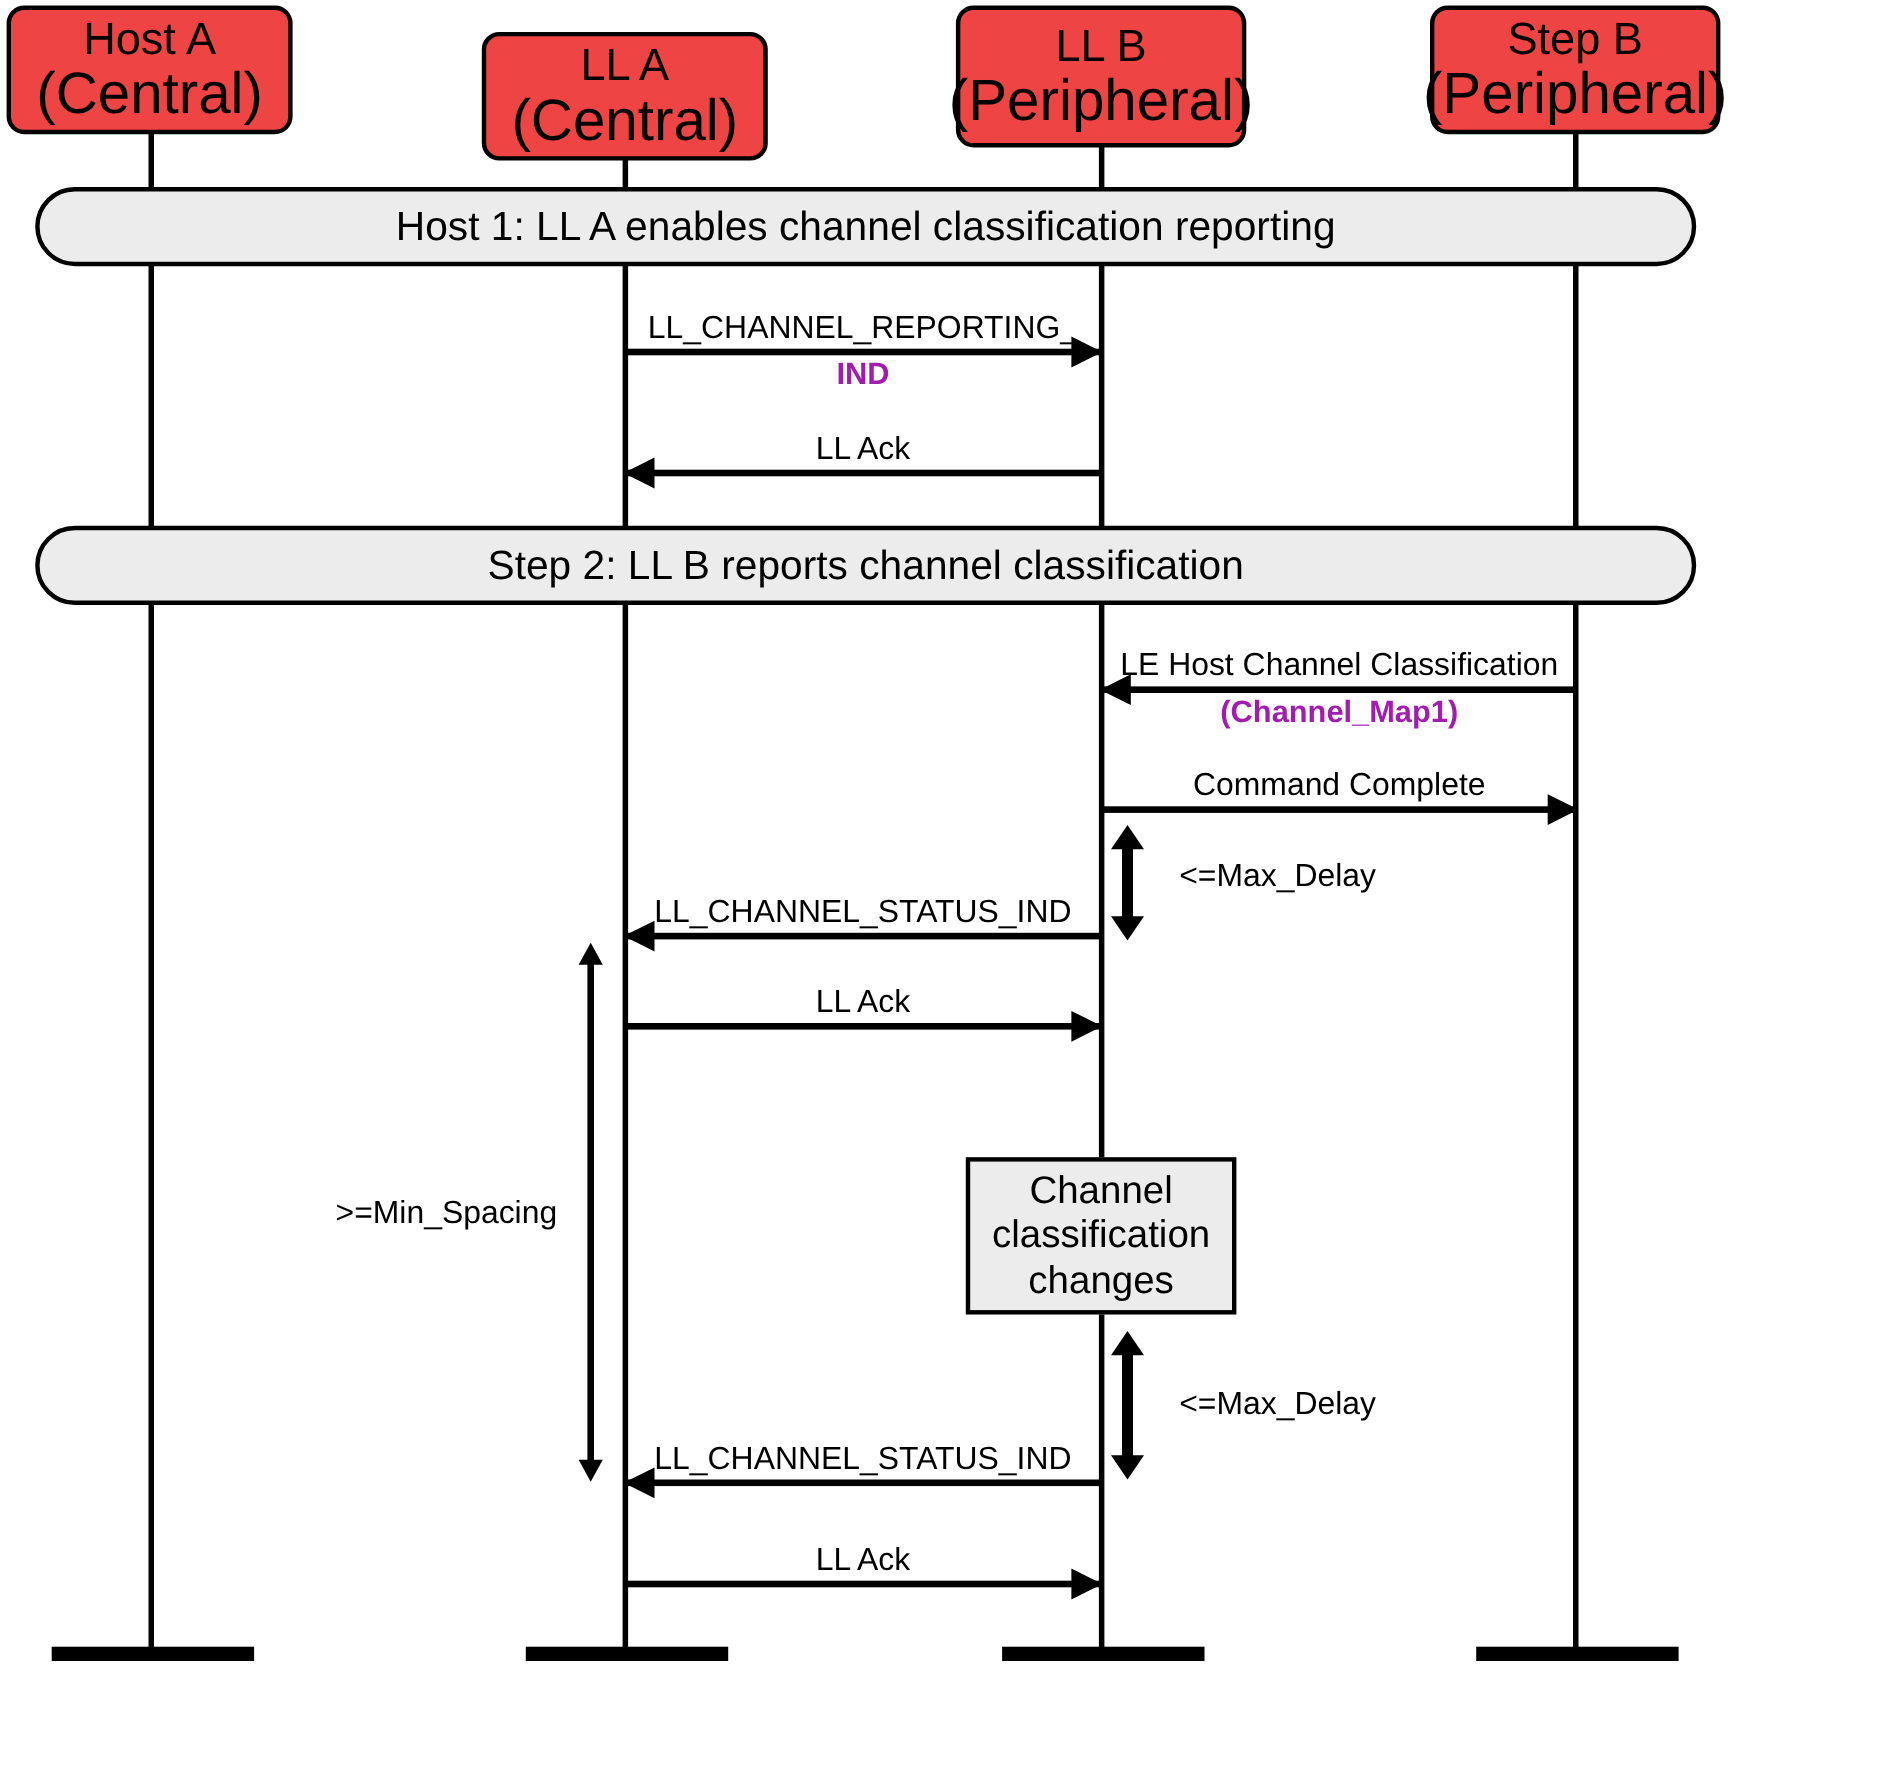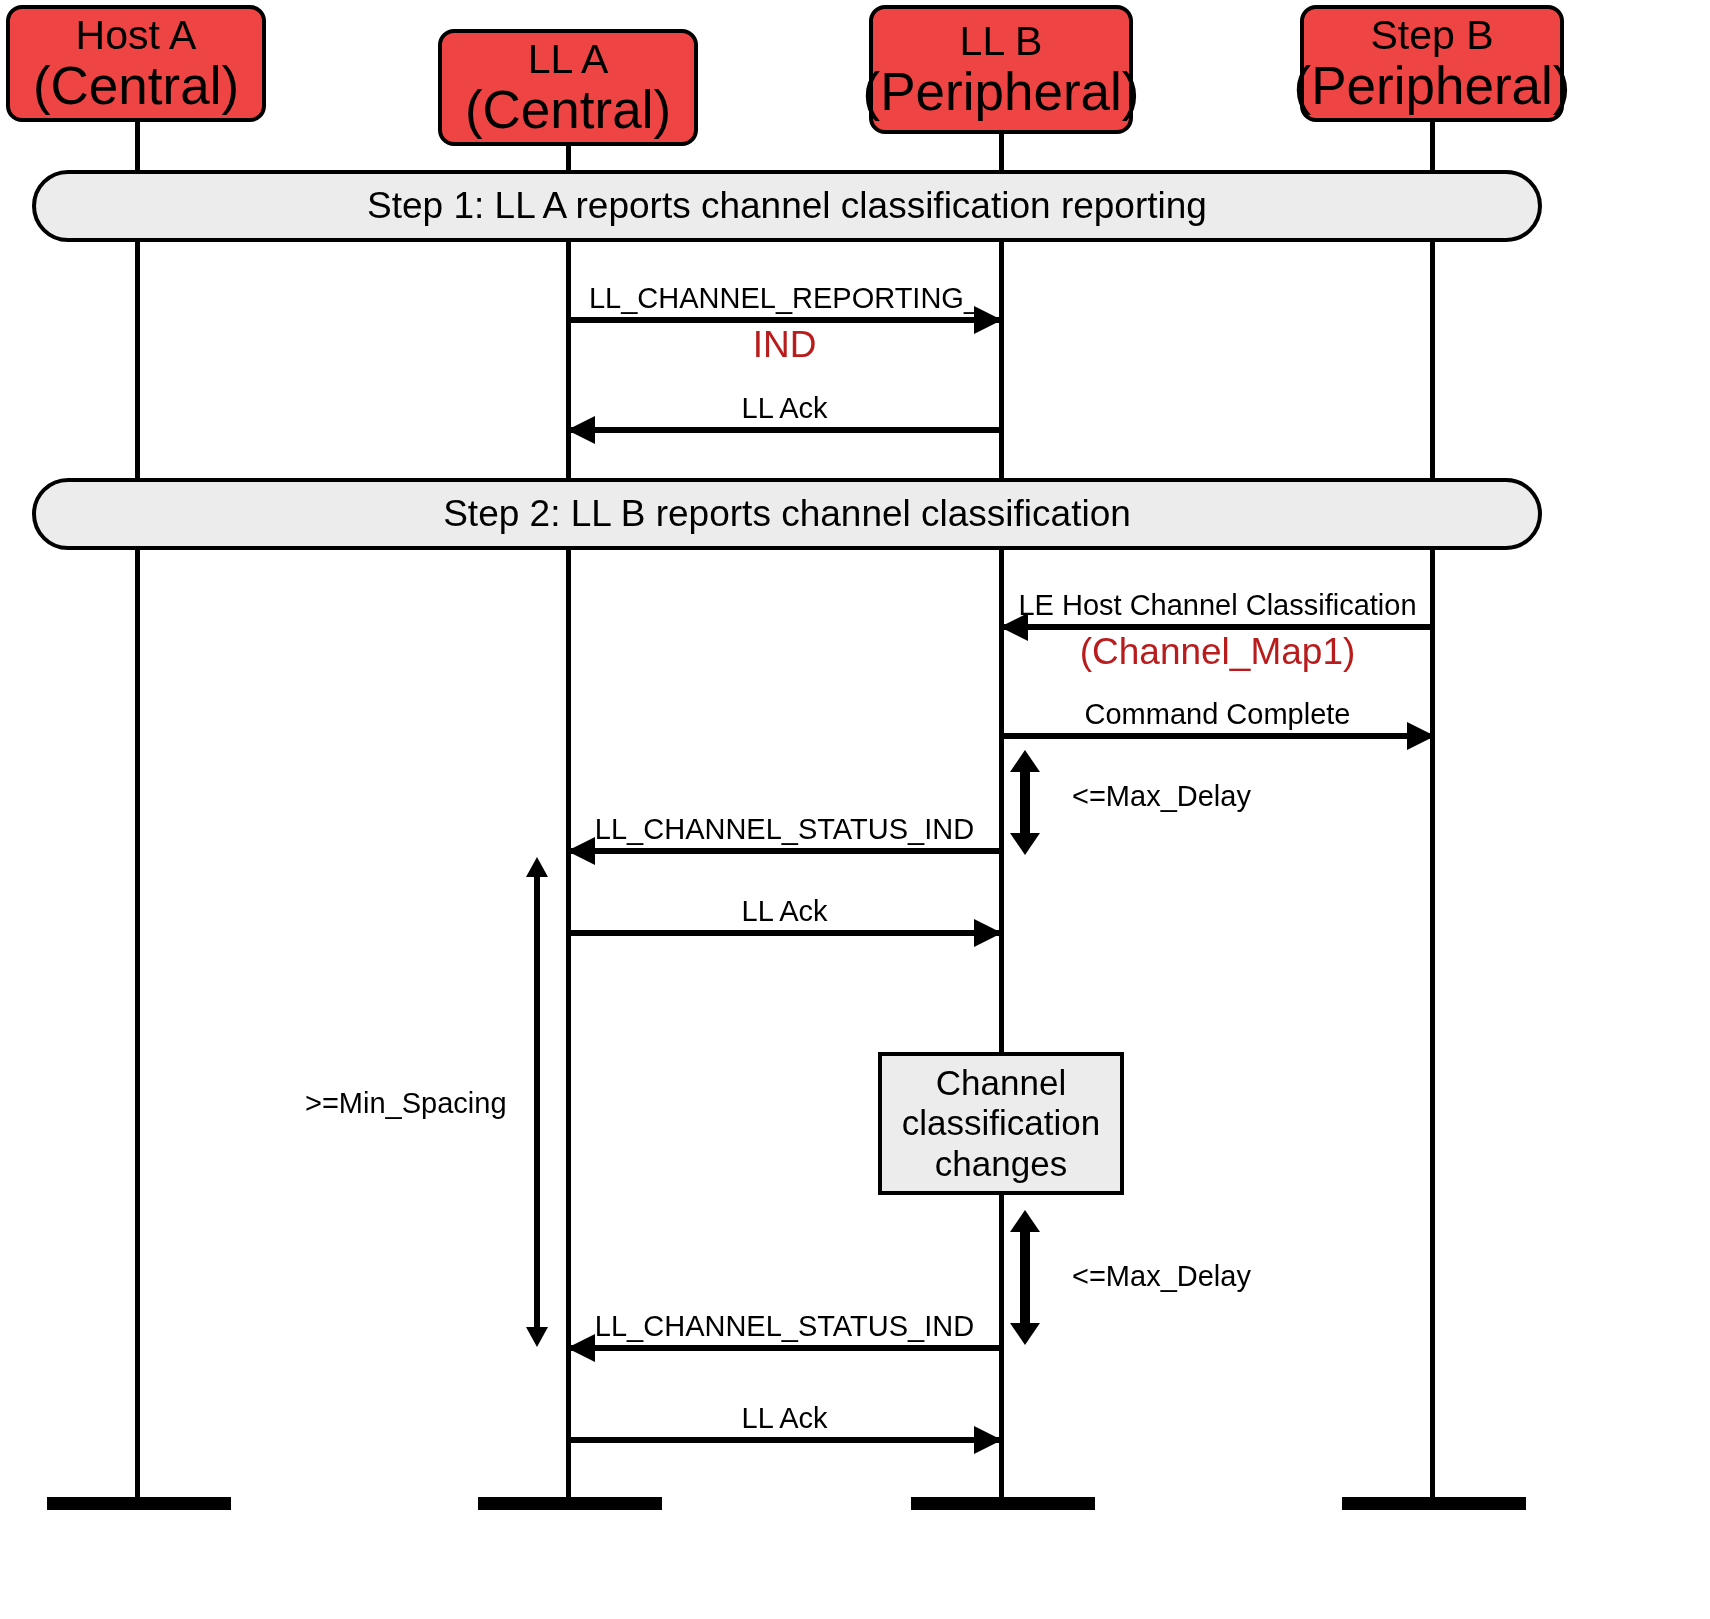--- a/index.html
+++ b/index.html
@@ -81,24 +81,25 @@
     color:#000;
     white-space:nowrap;
     line-height:1.1;
   }
   .msg .label2{
     position:absolute;
     left:0;right:0;
     top:50%;
     margin-top:5px;
     text-align:center;
-    font-size:37px;
-    color:#b91c1c;
+    font-size:28px;
+    color:#a21caf;
     white-space:nowrap;
     line-height:1.1;
+    font-weight:bold;
   }
 
   
   .vspan{position:absolute;z-index:4;}
   .vspan .vline{
     position:absolute;
     left:50%;margin-left:-5px;
     top:18px;bottom:18px;
     width:10px;background:#000;
   }
@@ -163,21 +164,21 @@
   <div class="actor-box" style="left:869px;top:5px;width:264px;height:129px;">
     <div>LL B</div>
     <div class="l2">(Peripheral)</div>
   </div>
   <div class="actor-box" style="left:1300px;top:5px;width:264px;height:117px;">
     <div>Step B</div>
     <div class="l2">(Peripheral)</div>
   </div>
 
   <div class="banner" style="left:32px;top:170px;width:1510px;height:72px;">
-    <span>Step 1:  LL A reports channel classification reporting</span>
+    <span>Host 1:  LL A enables channel classification reporting</span>
   </div>
 
   <div class="msg right" style="left:568px;top:300px;width:433px;height:40px;">
     <div class="line"></div>
     <div class="head"></div>
     <div class="label">LL_CHANNEL_REPORTING_</div>
     <div class="label2">IND</div>
   </div>
 
   <div class="msg left" style="left:568px;top:410px;width:433px;height:40px;">

